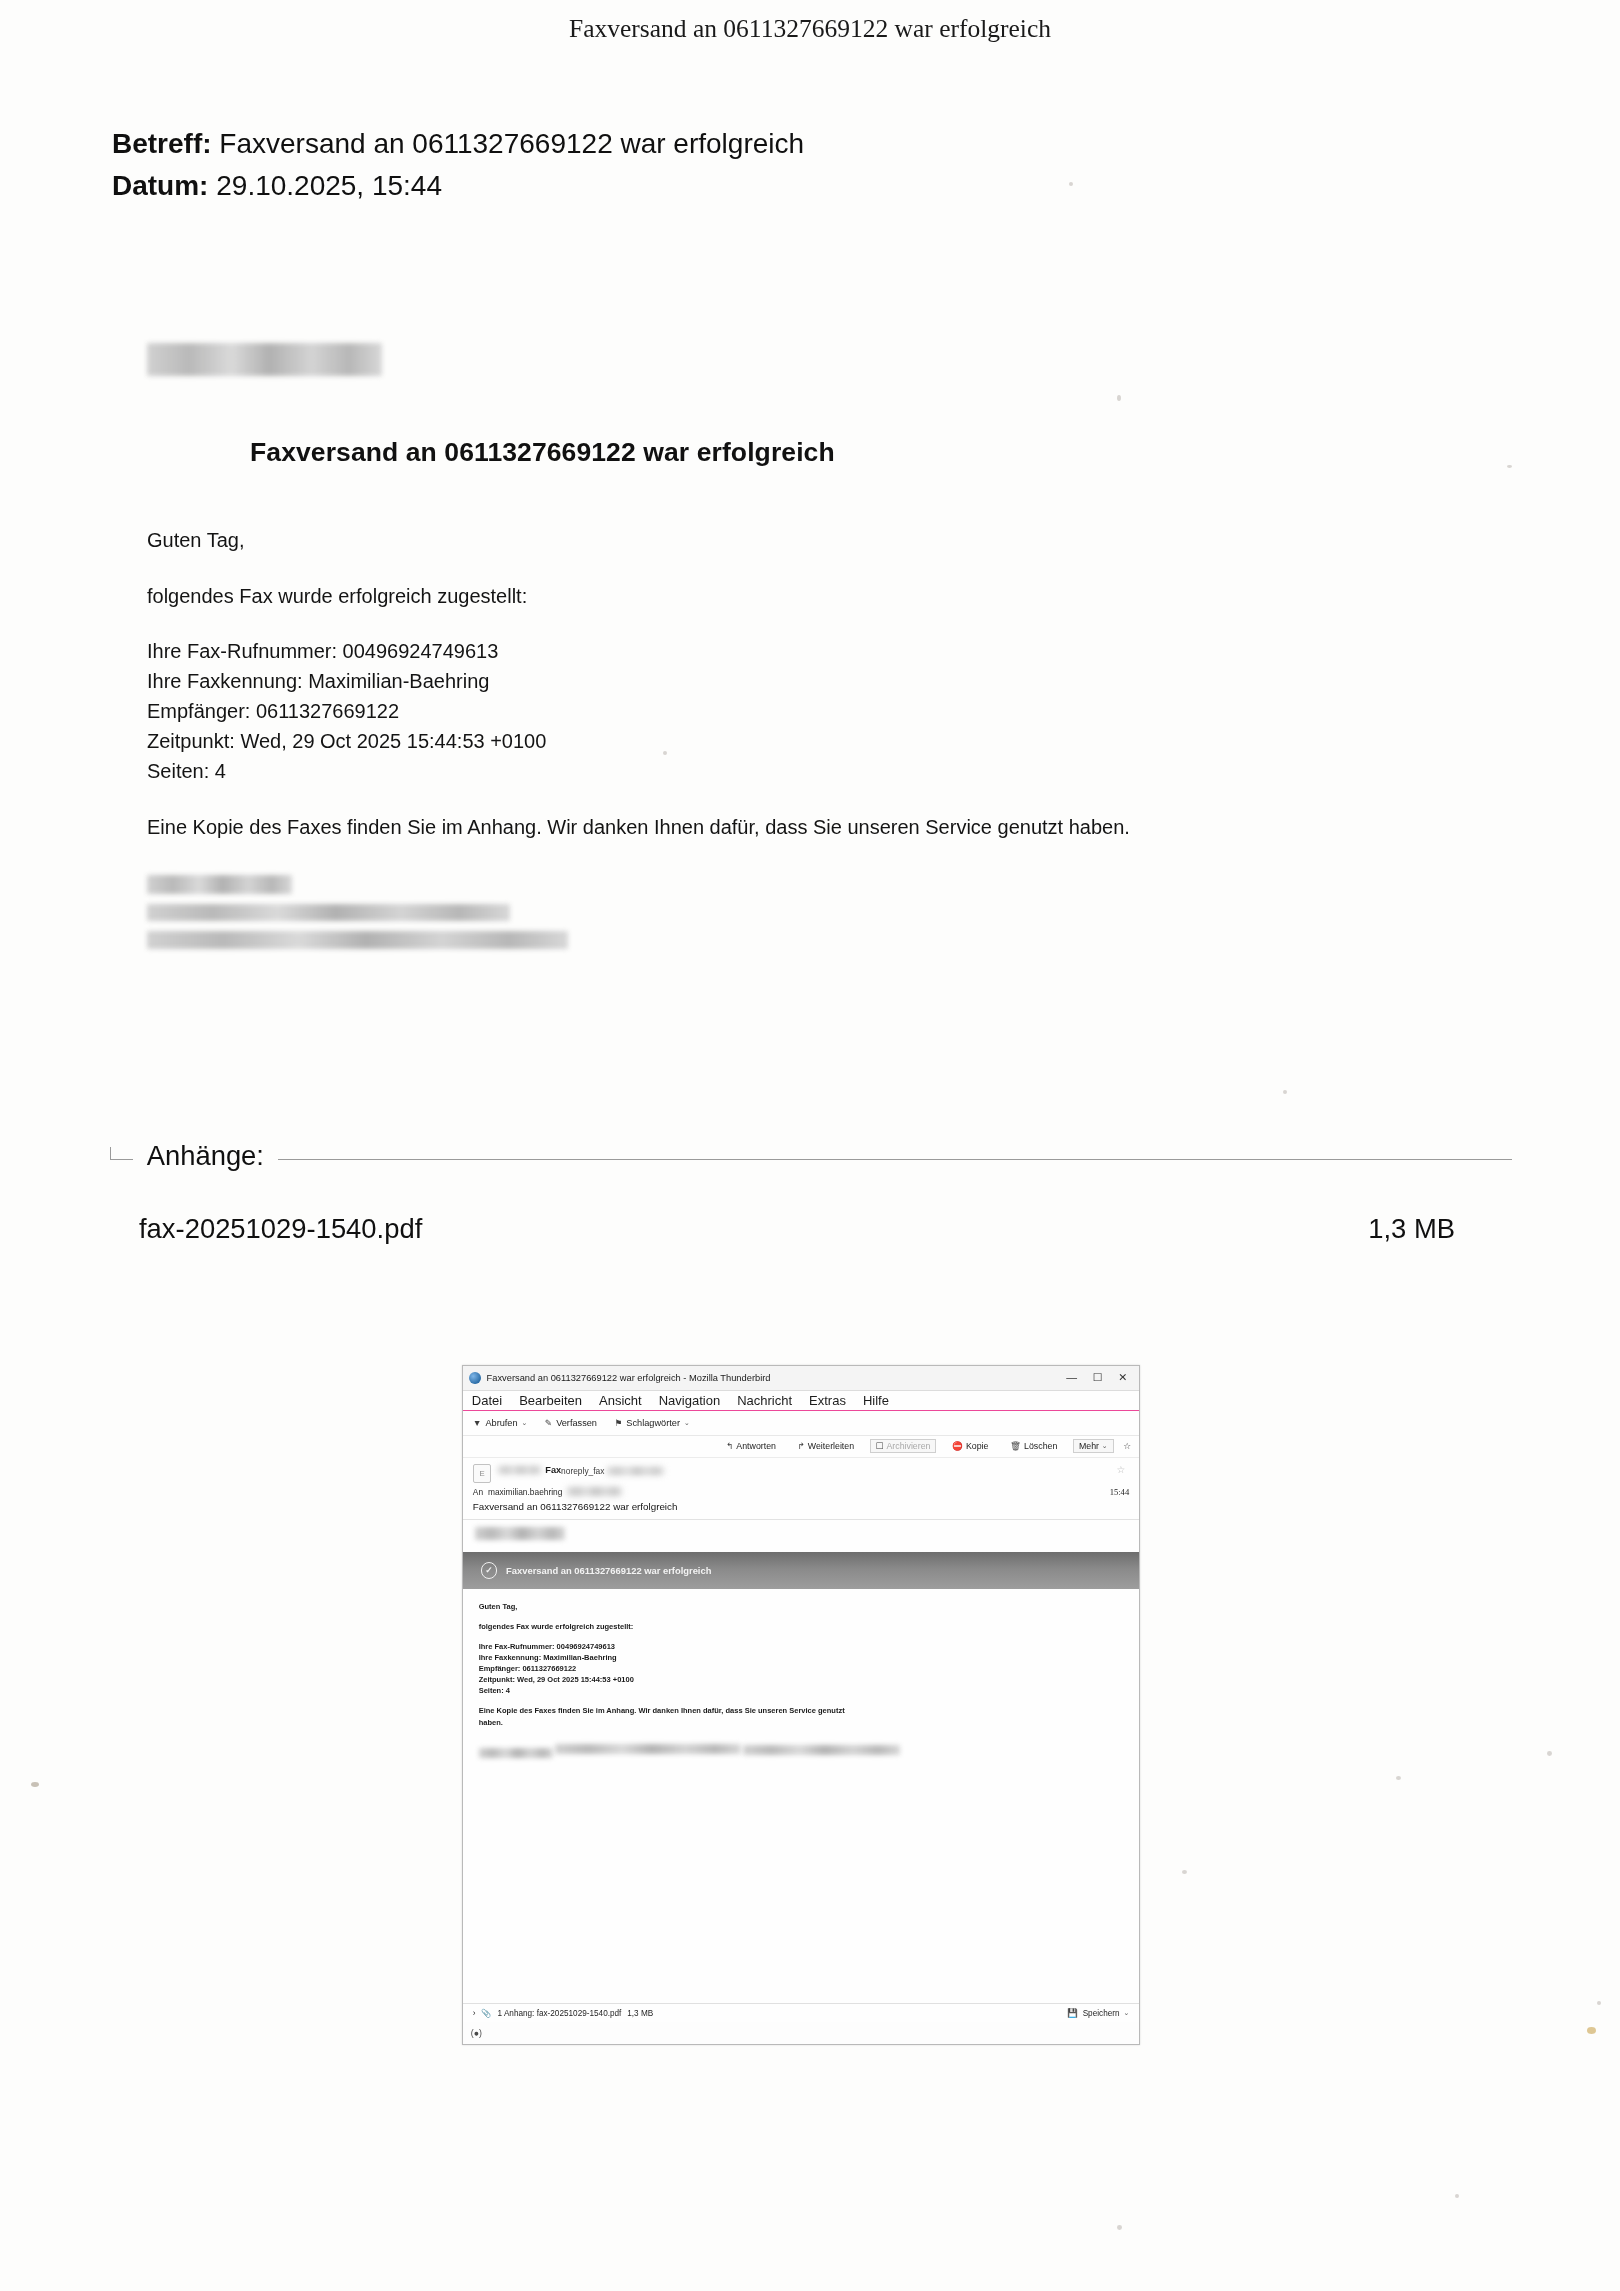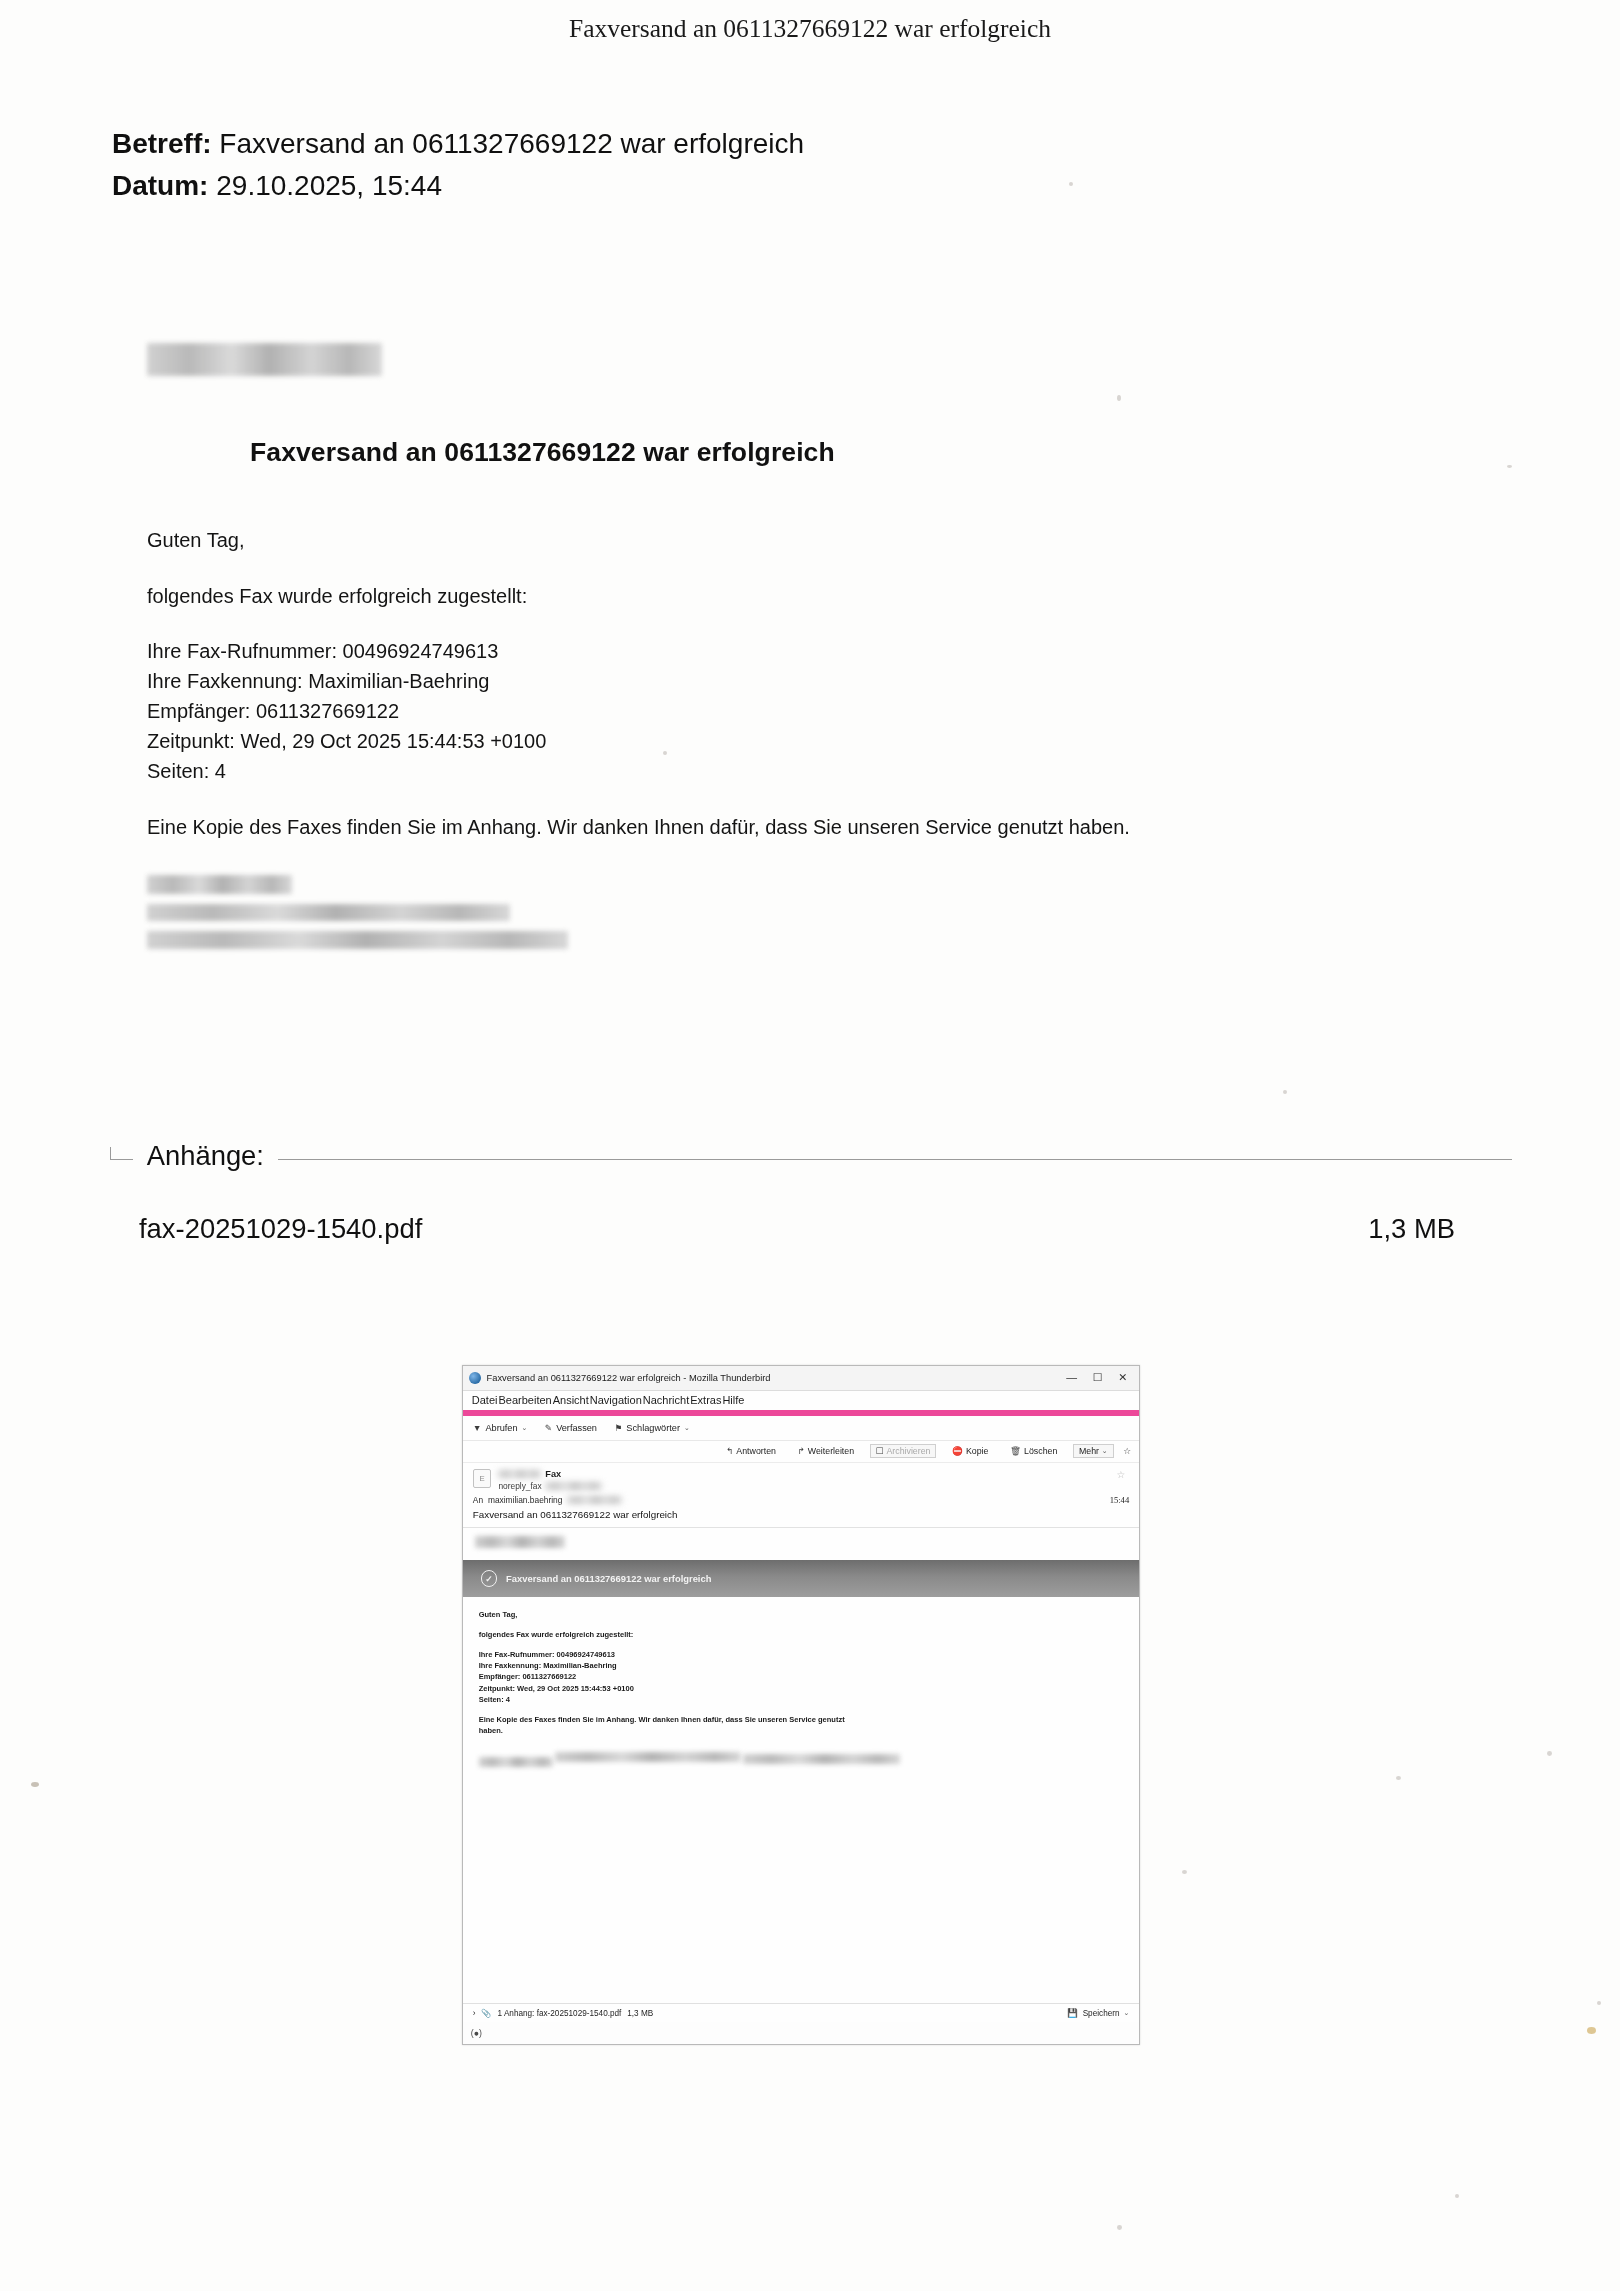--- a/index.html
+++ b/index.html
@@ -181,24 +181,24 @@
     gap: 15.7px;
     padding-right: 5.9px;
     color: #333;
     font-size: 10.8px;
     line-height: 1;
   }
   .tb-menubar {
     height: 19.6px;
     display: flex;
     align-items: center;
-    gap: 1px;
+    gap: 17px;
     padding: 0 8.8px;
-    border-bottom: 6px solid #ec4899;
-    font-size: 11px;
+    border-bottom: 1px solid #ec4899;
+    font-size: 13px;
   }
   .tb-toolbar {
     height: 23.5px;
     display: flex;
     align-items: center;
     gap: 17.6px;
     padding: 0 9.8px;
     border-bottom: 1px solid #e8e8e8;
     font-size: 9.2px;
   }
@@ -443,21 +443,21 @@
       </span>
       <span class="btn box">
         <span>Mehr</span>
         <span class="tb-caret">⌄</span>
       </span>
       <span class="glyph">☆</span>
     </div>
 
     <div class="tb-fromrow">
       <span class="tb-avatar">E</span>
-      <span style="display:flex;flex-direction:column;">
+      <span style="display:flex;">
         <span class="tb-fromname">
           <span class="redact lite" style="width:43px;height:8.8px;"></span>
           <span>Fax</span>
         </span>
         <span class="tb-fromaddr">
           <span>noreply_fax</span>
           <span class="redact lite" style="width:57px;height:8.8px;"></span>
         </span>
       </span>
       <span class="tb-star">☆</span>

